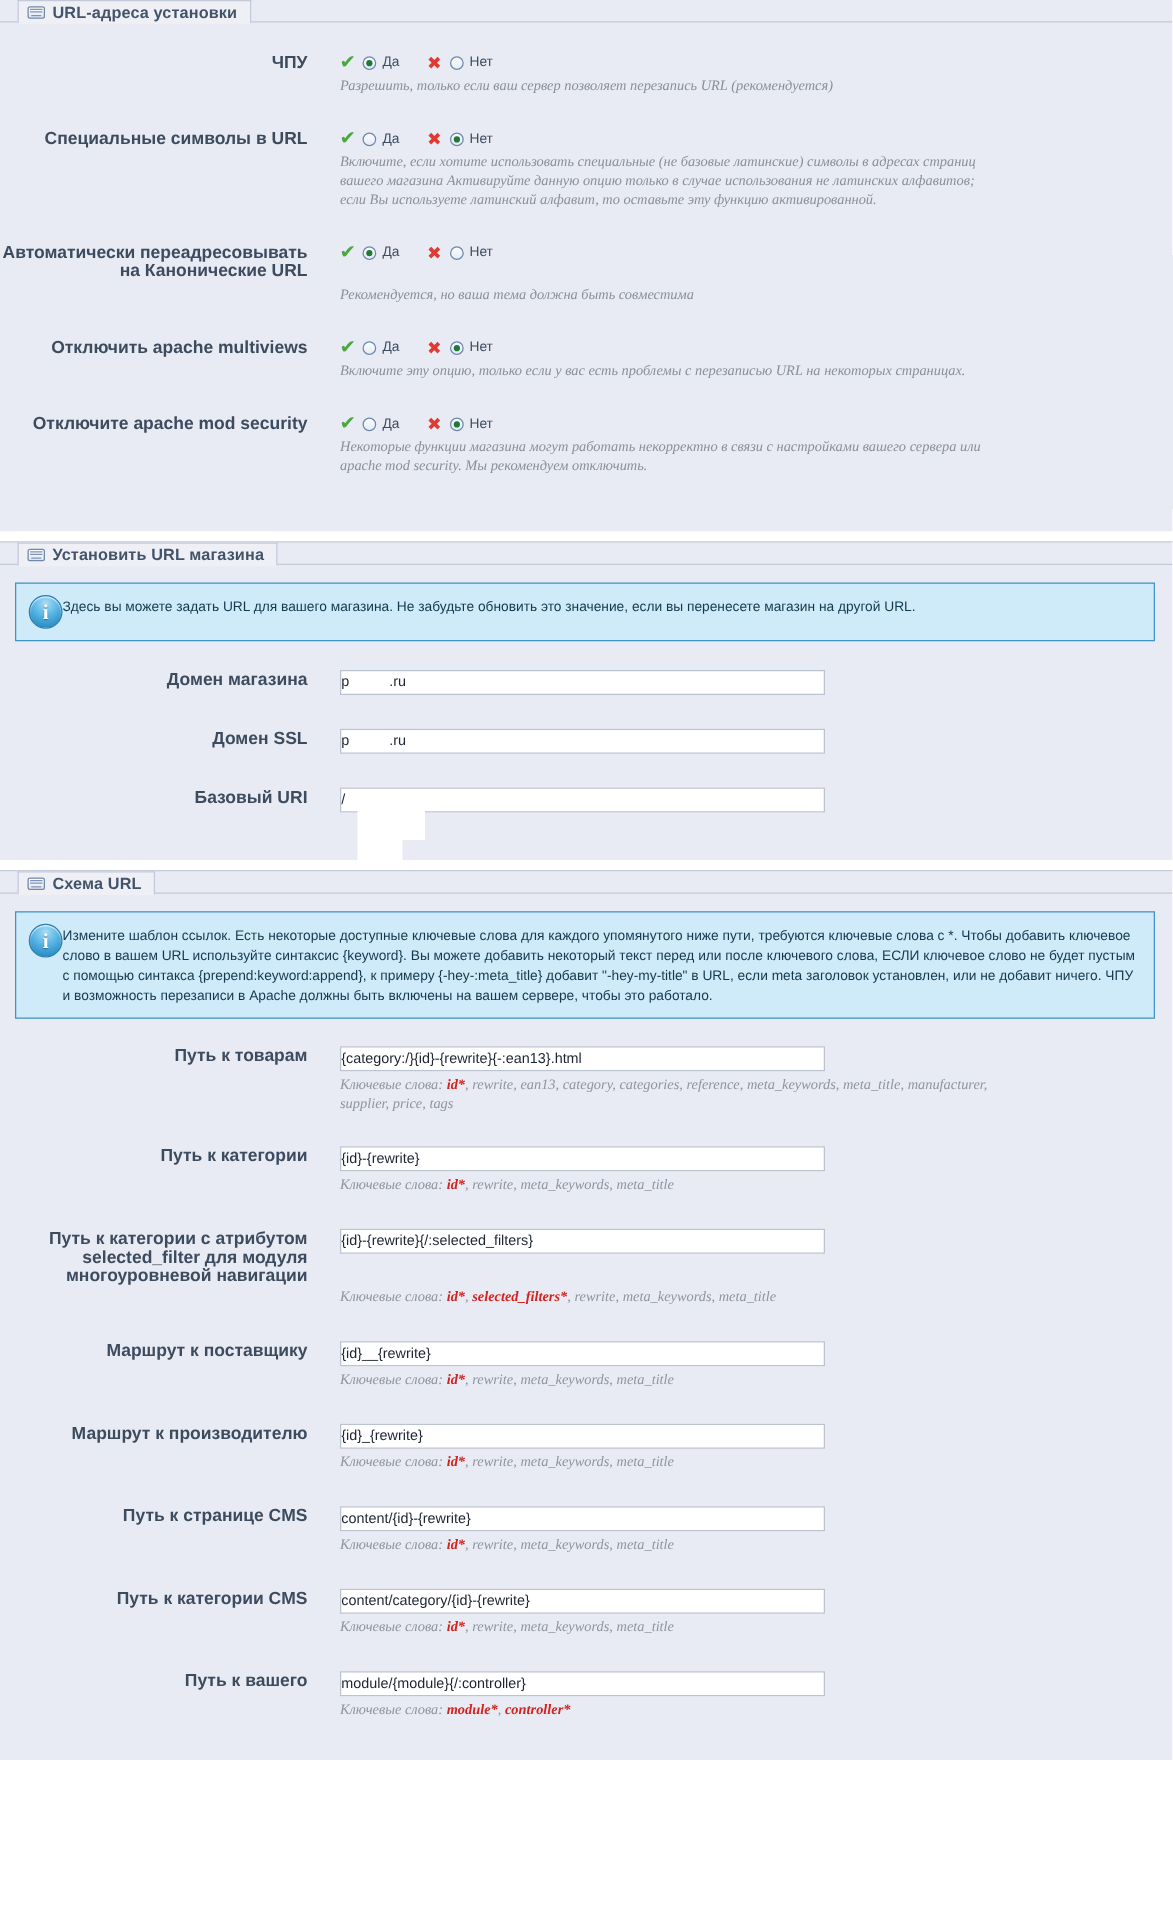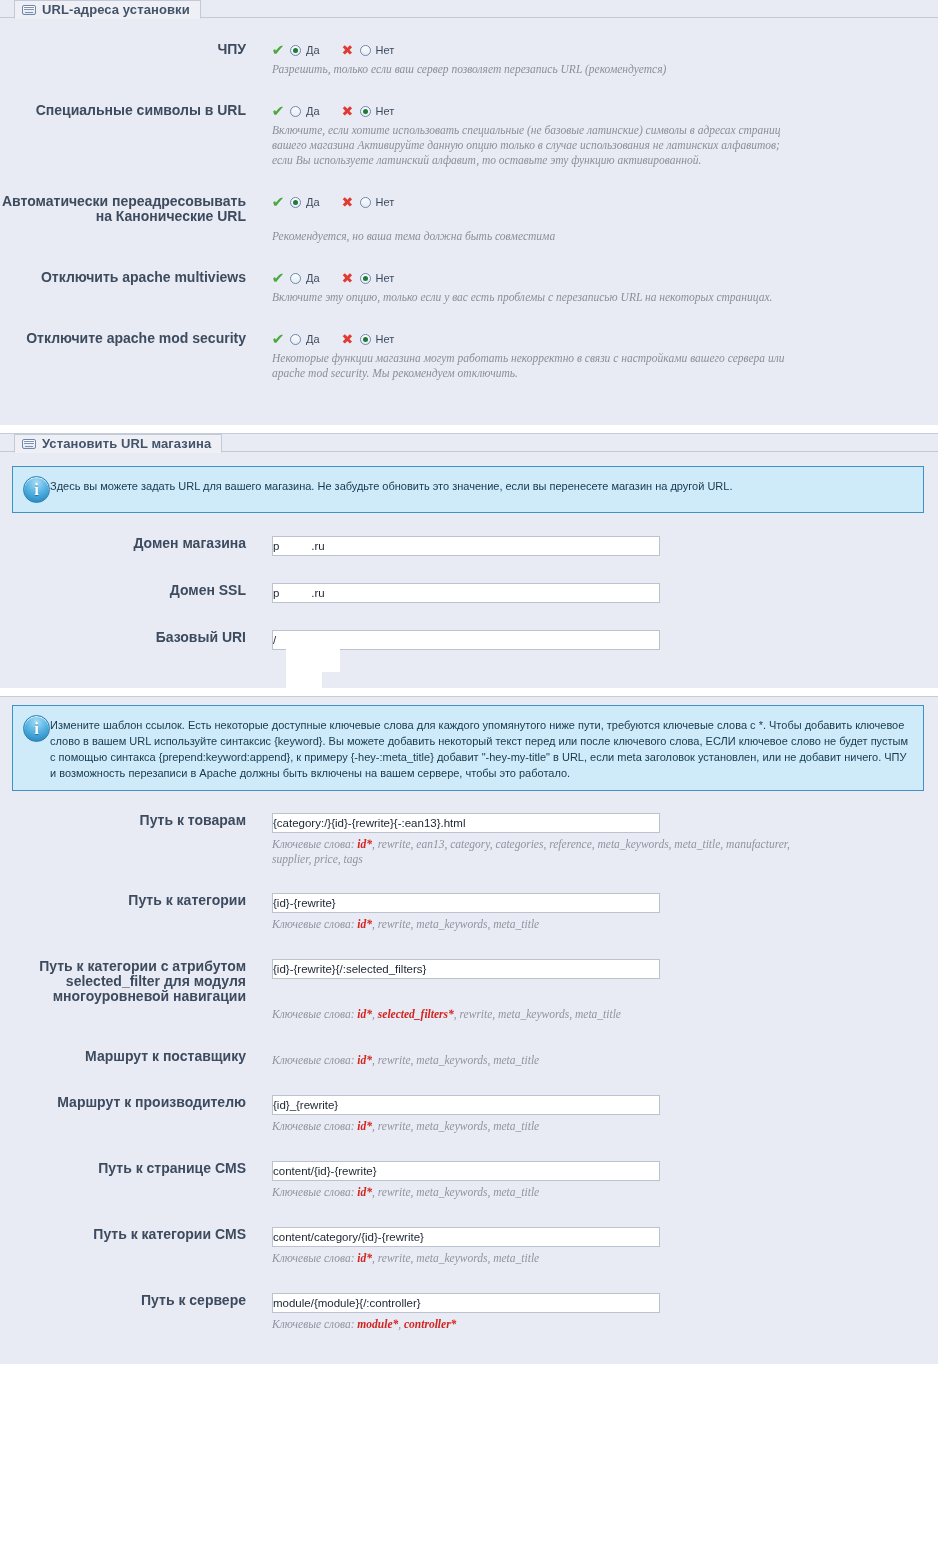--- a/index.html
+++ b/index.html
@@ -402,20 +402,27 @@
       </div>
     </div>
 
     <div style="height:24px"></div>
   </section>
 
   <div class="panel-gap"></div>
 
   <section class="panel">
 
+    <div class="panel-head">
+      <div class="rule"></div>
+      <div class="legend">
+        <span class="kbd-icon"></span>
+        <span class="legend-label">Схема URL</span>
+      </div>
+    </div>
 
     <div class="infobox">
       <span class="info-icon"></span>
       <span class="info-text">Измените шаблон ссылок. Есть некоторые доступные ключевые слова для каждого упомянутого ниже пути, требуются ключевые слова с *. Чтобы добавить ключевое слово в вашем URL используйте синтаксис {keyword}. Вы можете добавить некоторый текст перед или после ключевого слова, ЕСЛИ ключевое слово не будет пустым с помощью синтакса {prepend:keyword:append}, к примеру {-hey-:meta_title} добавит "-hey-my-title" в URL, если meta заголовок установлен, или не добавит ничего. ЧПУ и возможность перезаписи в Apache должны быть включены на вашем сервере, чтобы это работало.</span>
     </div>
 
     <div style="height:22px"></div>
 
     <div id="routes-container">
         <div class="row">
@@ -428,40 +435,40 @@
           <div class="row-field"><input type="text" class="txt w-route" value="{id}-{rewrite}" style=""><div class="hint kw">Ключевые слова: <span class="kw-red">id*</span>, rewrite, meta_keywords, meta_title</div></div>
         </div>
         <div style="height: 27px;"></div>
         <div class="row">
           <div class="row-label">Путь к категории с атрибутом selected_filter для модуля многоуровневой навигации</div>
           <div class="row-field"><input type="text" class="txt w-route" value="{id}-{rewrite}{/:selected_filters}" style=""><div class="hint kw" style="margin-top: 28px;">Ключевые слова: <span class="kw-red">id*</span>, <span class="kw-red">selected_filters*</span>, rewrite, meta_keywords, meta_title</div></div>
         </div>
         <div style="height: 27px;"></div>
         <div class="row">
           <div class="row-label">Маршрут к поставщику</div>
-          <div class="row-field"><div class="hint kw">Ключевые слова: <span class="kw-red">id*</span>, rewrite, meta_keywords, meta_title</div></div>
+          <div class="row-field"><input type="text" class="txt w-route" value="{id}__{rewrite}" style=""><div class="hint kw">Ключевые слова: <span class="kw-red">id*</span>, rewrite, meta_keywords, meta_title</div></div>
         </div>
         <div style="height: 27px;"></div>
         <div class="row">
           <div class="row-label">Маршрут к производителю</div>
           <div class="row-field"><input type="text" class="txt w-route" value="{id}_{rewrite}" style=""><div class="hint kw">Ключевые слова: <span class="kw-red">id*</span>, rewrite, meta_keywords, meta_title</div></div>
         </div>
         <div style="height: 27px;"></div>
         <div class="row">
           <div class="row-label">Путь к странице CMS</div>
           <div class="row-field"><input type="text" class="txt w-route" value="content/{id}-{rewrite}" style=""><div class="hint kw">Ключевые слова: <span class="kw-red">id*</span>, rewrite, meta_keywords, meta_title</div></div>
         </div>
         <div style="height: 27px;"></div>
         <div class="row">
           <div class="row-label">Путь к категории CMS</div>
           <div class="row-field"><input type="text" class="txt w-route" value="content/category/{id}-{rewrite}" style=""><div class="hint kw">Ключевые слова: <span class="kw-red">id*</span>, rewrite, meta_keywords, meta_title</div></div>
         </div>
         <div style="height: 27px;"></div>
         <div class="row">
-          <div class="row-label">Путь к сервере</div>
+          <div class="row-label">Путь к вашего</div>
           <div class="row-field"><input type="text" class="txt w-route" value="module/{module}{/:controller}" style=""><div class="hint kw">Ключевые слова: <span class="kw-red">module*</span>, <span class="kw-red">controller*</span></div></div>
         </div>
       </div>
 
     <div style="height:18px"></div>
   </section>
 
   <div class="redaction" style="left:286px; top:644px; width:54px; height:28px;"></div>
   <div class="redaction" style="left:286px; top:672px; width:36px; height:18px;"></div>
 

